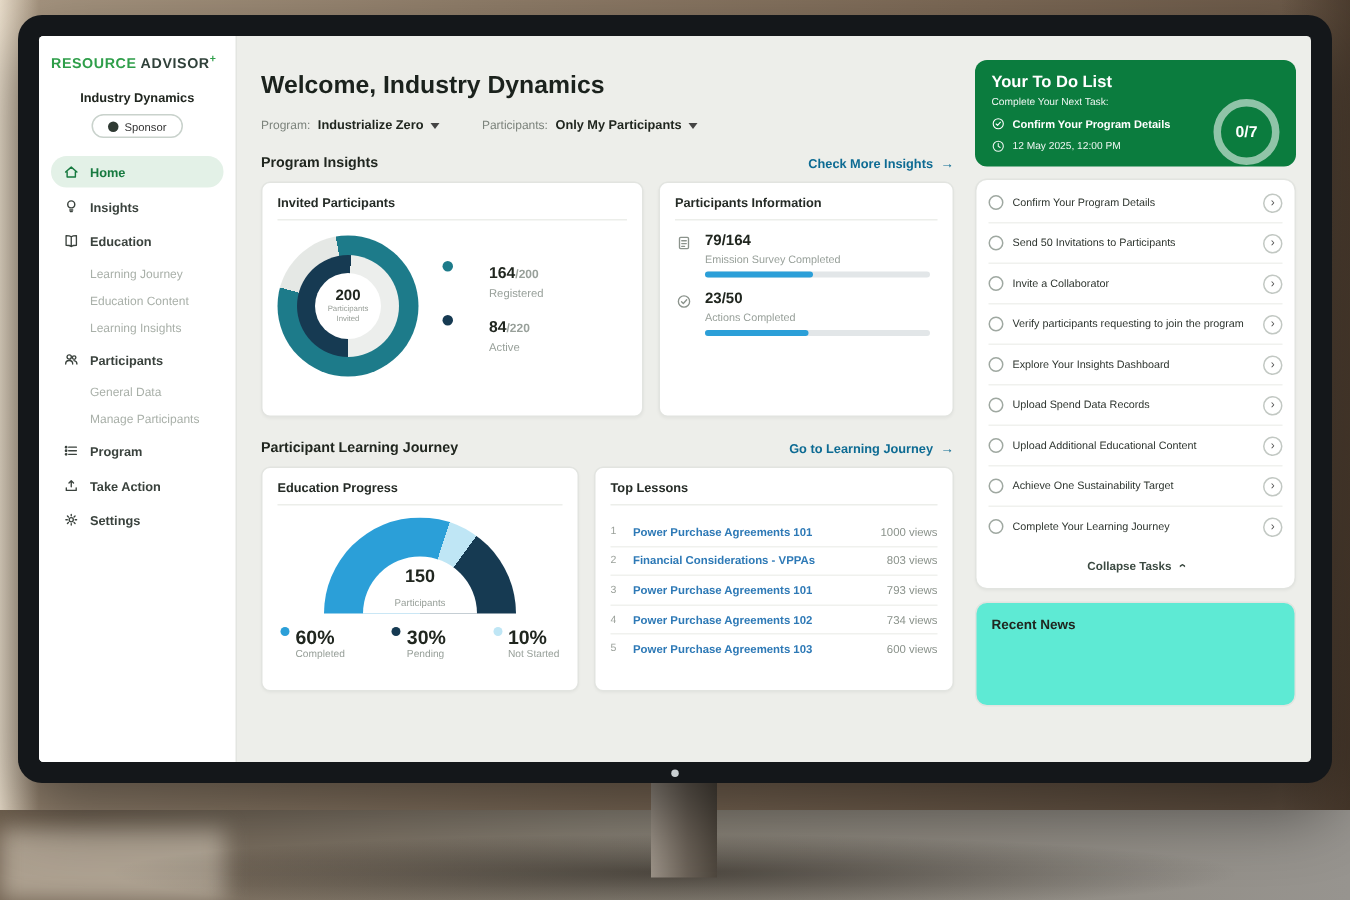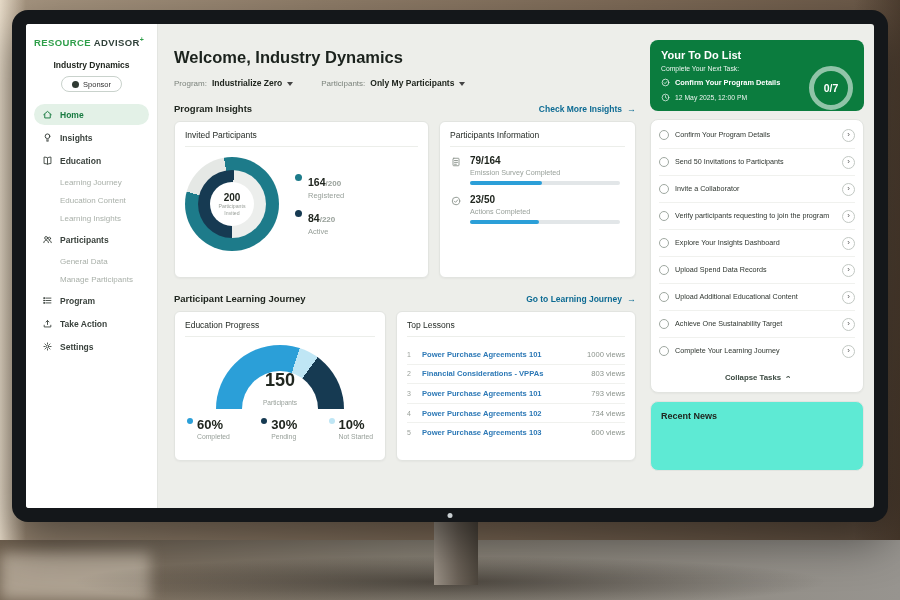--- a/index.html
+++ b/index.html
@@ -50,51 +50,51 @@
   .caret{width:0;height:0;border-left:3.5px solid transparent;border-right:3.5px solid transparent;
     border-top:4.5px solid #444;margin-top:1px}
   .section-row{display:flex;justify-content:space-between;align-items:center;margin-bottom:7px}
   .section-title{font-size:9.5px;font-weight:bold;color:#20261f}
   .section-link{font-size:8.5px;font-weight:bold;color:#0d6b93;cursor:pointer;
     display:flex;gap:5px;align-items:center}
   .arrow::after{content:"\2192";font-size:9px}
   .cards-row{display:flex;gap:10px;margin-bottom:15px}
   .card{background:#fff;border:1px solid #e2e4e0;border-radius:6px;padding:8px 10px;
     box-sizing:border-box;box-shadow:0 1px 2px rgba(0,0,0,.04)}
-  .card-title{font-size:8.5px;font-weight:normal;color:#252b26;padding-bottom:6px;
+  .card-title{font-size:8.5px;font-weight:bold;color:#252b26;padding-bottom:6px;
     border-bottom:1px solid #eceeea;margin-bottom:8px}
 
   .invited-card{width:255px;height:157px}
   .invited-body{display:flex;align-items:center;gap:16px;padding-top:2px}
   .donut-outer{width:94px;height:94px;border-radius:50%;position:relative;flex:none}
   .donut-inner{position:absolute;inset:13px;border-radius:50%}
   .donut-hole{position:absolute;inset:25px;border-radius:50%;background:#fff;display:flex;
     flex-direction:column;align-items:center;justify-content:center;text-align:center}
   .donut-hole b{font-size:10px;color:#20261f}
   .donut-hole span{font-size:5.2px;color:#9aa09a;line-height:1.25;width:34px}
-  .legend-item{display:flex;align-items:flex-start;gap:6px;margin:8px 0}
+  .legend-item{display:flex;align-items:flex-start;gap:24px;margin:8px 0}
   .dot{width:7px;height:7px;border-radius:50%;margin-top:2px;flex:none;background:#999}
   .legend-val{font-size:10.5px;font-weight:bold;color:#20261f}
   .legend-suffix{font-size:8px;color:#98a09a;font-weight:bold}
   .legend-sub{font-size:7.5px;color:#98a09a;margin-top:1px}
 
   .info-card{flex:1;height:157px}
   .stat-row{display:flex;gap:8px;margin-bottom:9px;align-items:flex-start}
   .stat-icon{width:12px;height:12px;color:#8b938c;flex:none;margin-top:1px}
   .stat-value{font-size:10px;font-weight:bold;color:#20261f}
   .stat-label{font-size:7.2px;color:#98a09a;margin:2px 0 4px}
   .bar{width:150px;height:4px;border-radius:2px;background:#e2e6e8}
   .bar-fill{height:100%;border-radius:2px;background:#2b9fd8;width:0}
 
   .edu-card{width:212px;height:150px}
   .gauge-wrap{position:relative;width:128px;height:64px;margin:6px auto 6px;overflow:hidden}
   .gauge-arc{width:128px;height:128px;border-radius:50%}
   .gauge-hole{position:absolute;left:26px;top:26px;width:76px;height:76px;border-radius:50%;background:#fff}
   .gauge-center{position:absolute;left:0;right:0;bottom:0;text-align:center}
-  .gauge-center b{font-size:18px;display:block;color:#20261f}
+  .gauge-center b{font-size:12px;display:block;color:#20261f}
   .gauge-center span{font-size:6.5px;color:#98a09a}
   .gauge-legend{display:flex;justify-content:space-between;padding:2px 2px 0}
   .gl-item{display:flex;gap:4px;align-items:flex-start}
   .gl-item .dot{width:6px;height:6px;margin-top:1px}
   .gl-pct{font-size:13px;font-weight:bold;color:#20261f}
   .gl-label{font-size:6.8px;color:#98a09a;margin-top:1px}
 
   .lessons-card{flex:1;height:150px}
   .lesson-row{display:flex;align-items:center;gap:7px;padding:4.8px 0;border-bottom:1px solid #f0f1ee}
   .lesson-row:last-child{border-bottom:none}

